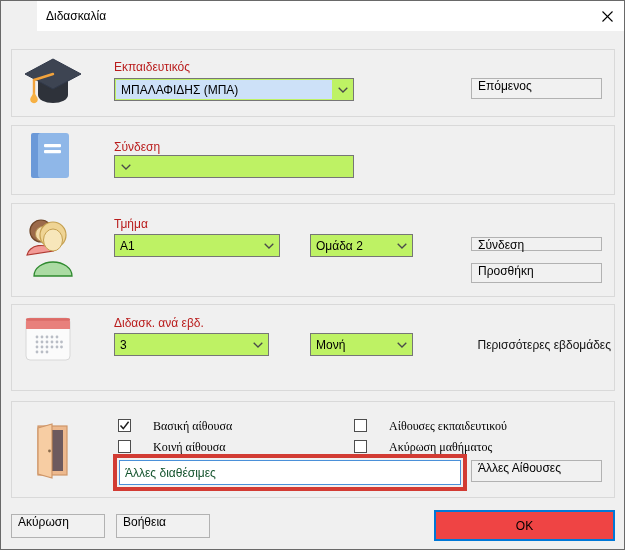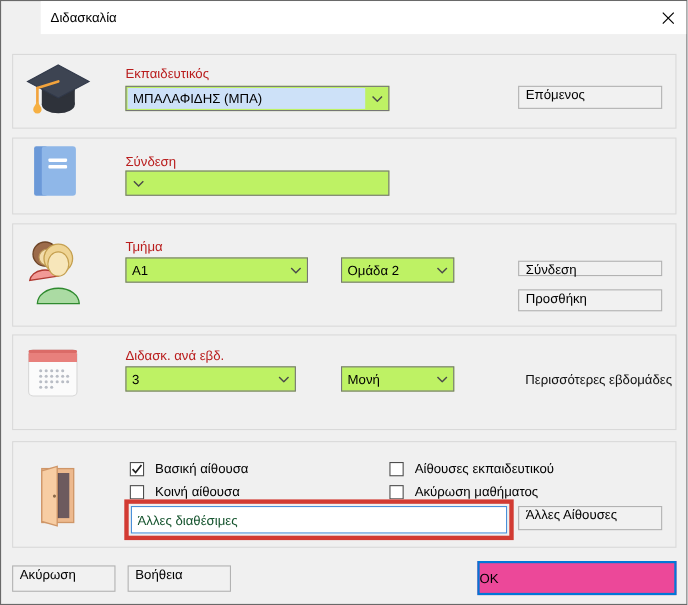--- a/index.html
+++ b/index.html
@@ -22,23 +22,23 @@
   #g5{top:400px;height:97px;}
   .icon{position:absolute;}
   .lbl{position:absolute;white-space:nowrap;color:#b91c1c;}
   .combo{position:absolute;background:#bef264;border:1px solid #767676;box-sizing:border-box;
     display:flex;align-items:stretch;height:23px;}
   .combo .ctext{flex:1;display:flex;align-items:center;padding-left:5px;overflow:hidden;white-space:nowrap;}
   .combo .ctext.sel{background:#cde1f8;margin:1px 0 1px 1px;}
   .combo .arrow{width:21px;display:flex;align-items:center;justify-content:center;}
   .btn{position:absolute;background:#f1f1f1;border:1px solid #b2b2b2;box-sizing:border-box;
     display:flex;align-items:flex-start;padding:0 6px;white-space:nowrap;cursor:default;}
-  .okbtn{position:absolute;background:#ec4899;border:2px solid #0078d7;box-sizing:border-box;
-    display:flex;align-items:center;cursor:default;}
-  .cb{position:absolute;display:flex;align-items:flex-end;gap:10px;white-space:nowrap;cursor:default;}
+  .okbtn{position:absolute;background:#ef4444;border:2px solid #0078d7;box-sizing:border-box;
+    display:flex;align-items:center;justify-content:center;cursor:default;}
+  .cb{position:absolute;display:flex;align-items:flex-start;gap:22px;white-space:nowrap;cursor:default;font-family:Liberation Serif, serif;}
   .cb .box{width:13px;height:13px;background:#fff;border:1px solid #4d4d4d;box-sizing:border-box;
     display:flex;align-items:center;justify-content:center;flex:0 0 auto;}
   .cb .box svg{display:none;}
   .cb.checked .box svg{display:block;}
   .redwrap{position:absolute;left:112px;top:453px;width:354px;height:37px;box-sizing:border-box;
     border:4px solid #d23b33;padding:2px;background:#f0f0f0;}
   .redwrap input{width:100%;height:100%;box-sizing:border-box;border:1px solid #4a90d9;
     background:#fff;font-family:inherit;font-size:12px;color:#14532d;padding:0 0 0 5px;margin:0;outline:none;}
   .linktext{position:absolute;white-space:nowrap;color:#111;}
 </style>

